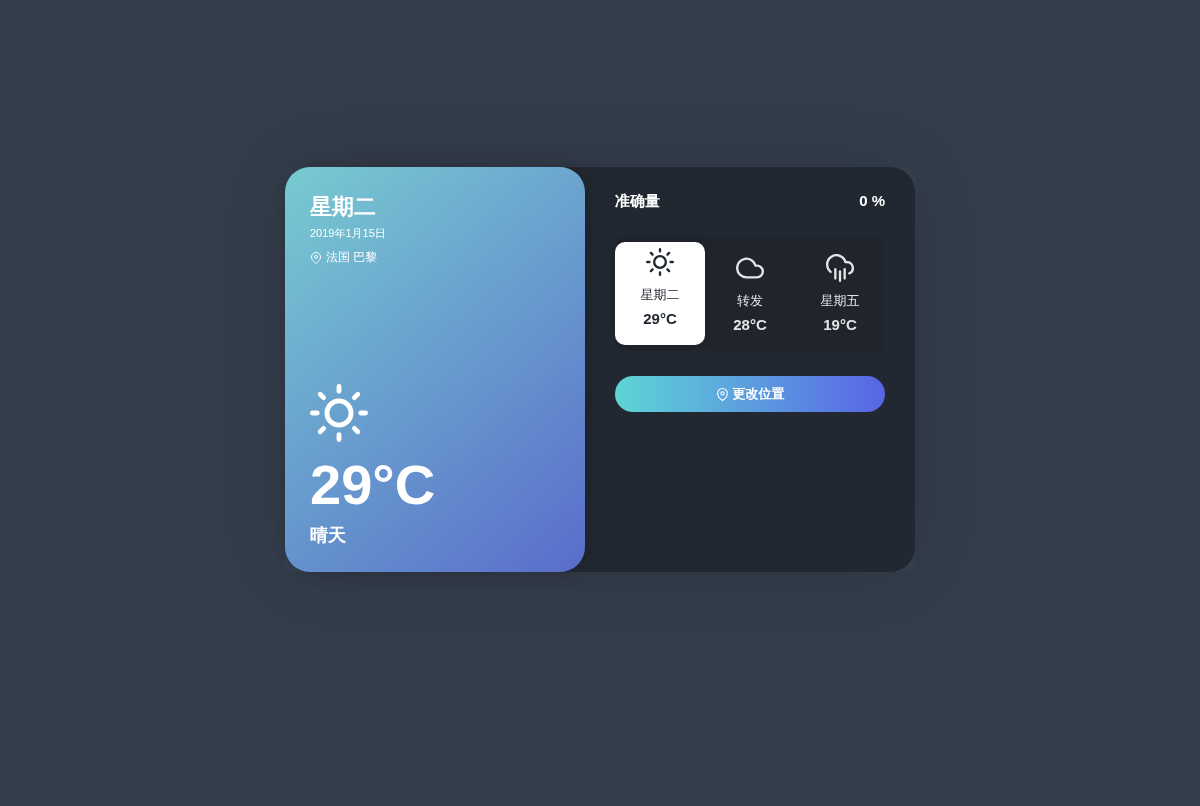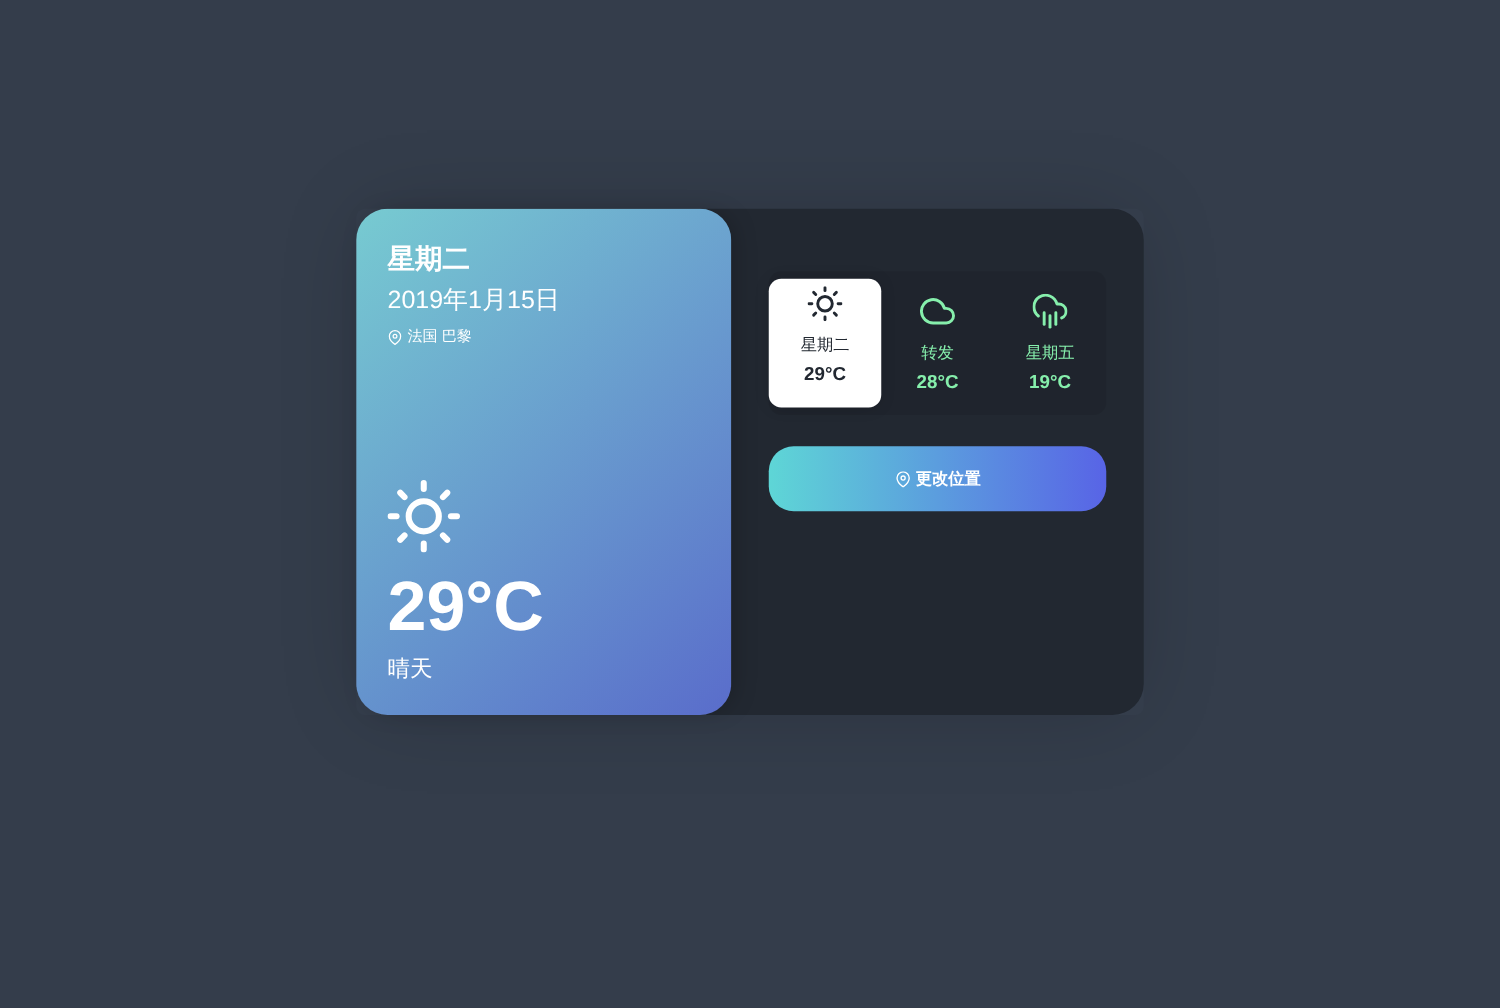--- a/index.html
+++ b/index.html
@@ -1,32 +1,32 @@
 <!DOCTYPE html>
 <html><head>
 <meta charset="utf-8">
 <style>
 *{margin:0;padding:0;box-sizing:border-box;font-family:"Microsoft YaHei","PingFang SC",sans-serif}
 body{background:#343d4b;width:1200px;height:806px;display:flex;align-items:flex-start;justify-content:center;padding-top:167px}
 .weather-card{display:flex;border-radius:7px;box-shadow:0 0 70px -10px rgba(0,0,0,.2)}
 .left{width:300px;height:405px;border-radius:25px;background:linear-gradient(135deg,rgba(114,206,210,.85),rgba(84,102,204,.85)),linear-gradient(180deg,#94b9cc 0%,#7a92c4 100%);padding:25px;color:#fff;position:relative;transform:translateZ(0);box-shadow:5px 0 20px -5px rgba(0,0,0,.25)}
 .left .day{font-size:22px;font-weight:800}
-.left .date{font-size:20px;margin-top:4px}
+.left .date{font-size:11px;margin-top:4px}
 .left .loc{font-size:12px;margin-top:8px;display:flex;align-items:center;gap:4px}
 .left .bottom{position:absolute;left:25px;bottom:25px}
 .left .temp{font-size:56px;font-weight:800;margin-top:10px}
-.left .cond{font-size:18px;font-weight:400;margin-top:6px}
+.left .cond{font-size:18px;font-weight:700;margin-top:6px}
 .right{width:350px;background:#222831;border-radius:0 25px 25px 0;padding:25px 30px;color:#fff;margin-left:-20px;padding-left:50px}
 .stat{display:flex;justify-content:space-between;font-size:15px;font-weight:700;margin-bottom:10px}
 .forecast{display:flex;gap:0;margin-top:25px;border-radius:10px;background:rgba(0,0,0,.08);padding:12px 0}
-.day-card{flex:1;display:flex;flex-direction:column;align-items:center;gap:6px;padding:6px 4px;color:#86efac;border-radius:10px}
+.day-card{flex:1;display:flex;flex-direction:column;align-items:center;gap:6px;padding:6px 4px;color:#e5e5e5;border-radius:10px}
 .day-card.active{background:#fff;color:#222831;box-shadow:0 0 15px -5px rgba(0,0,0,.3);margin:-6px 0}
 .day-card .dname{font-size:13px;margin-top:4px}
 .day-card .dtemp{font-size:15px;font-weight:800}
-.btn{margin-top:25px;width:100%;height:52px;border-radius:20px;border:none;background:linear-gradient(90deg,#5ed6d6,#5864e6);color:#fff;font-size:13px;font-weight:700;display:flex;align-items:center;justify-content:center;gap:4px;cursor:pointer}
+.btn{margin-top:25px;width:100%;height:36px;border-radius:20px;border:none;background:linear-gradient(90deg,#5ed6d6,#5864e6);color:#fff;font-size:13px;font-weight:700;display:flex;align-items:center;justify-content:center;gap:4px;cursor:pointer}
 svg{display:block}
 </style>
 </head>
 <body>
 
 <div class="weather-card">
   <div class="left">
     <div class="day">星期二</div>
     <div class="date">2019年1月15日</div>
     <div class="loc">
@@ -48,20 +48,24 @@
             <line x1="1" y1="12" x2="3" y2="12"></line>
             <line x1="21" y1="12" x2="23" y2="12"></line>
             <line x1="4.22" y1="19.78" x2="5.64" y2="18.36"></line>
             <line x1="18.36" y1="5.64" x2="19.78" y2="4.22"></line>
           </svg></span>
       <div class="temp">29°C</div>
       <div class="cond">晴天</div>
     </div>
   </div>
   <div class="right">
+    <div class="stat">
+      <span>准确量</span>
+      <span>0 %</span>
+    </div>
 
     <div class="forecast">
       <div class="day-card active">
         <span>
             <svg width="28" height="28" viewBox="0 0 24 24" fill="none" stroke="currentColor" stroke-width="2" stroke-linecap="round">
               <circle cx="12" cy="12" r="5"></circle>
               <line x1="12" y1="1" x2="12" y2="3"></line>
               <line x1="12" y1="21" x2="12" y2="23"></line>
               <line x1="4.22" y1="4.22" x2="5.64" y2="5.64"></line>
               <line x1="18.36" y1="18.36" x2="19.78" y2="19.78"></line>

